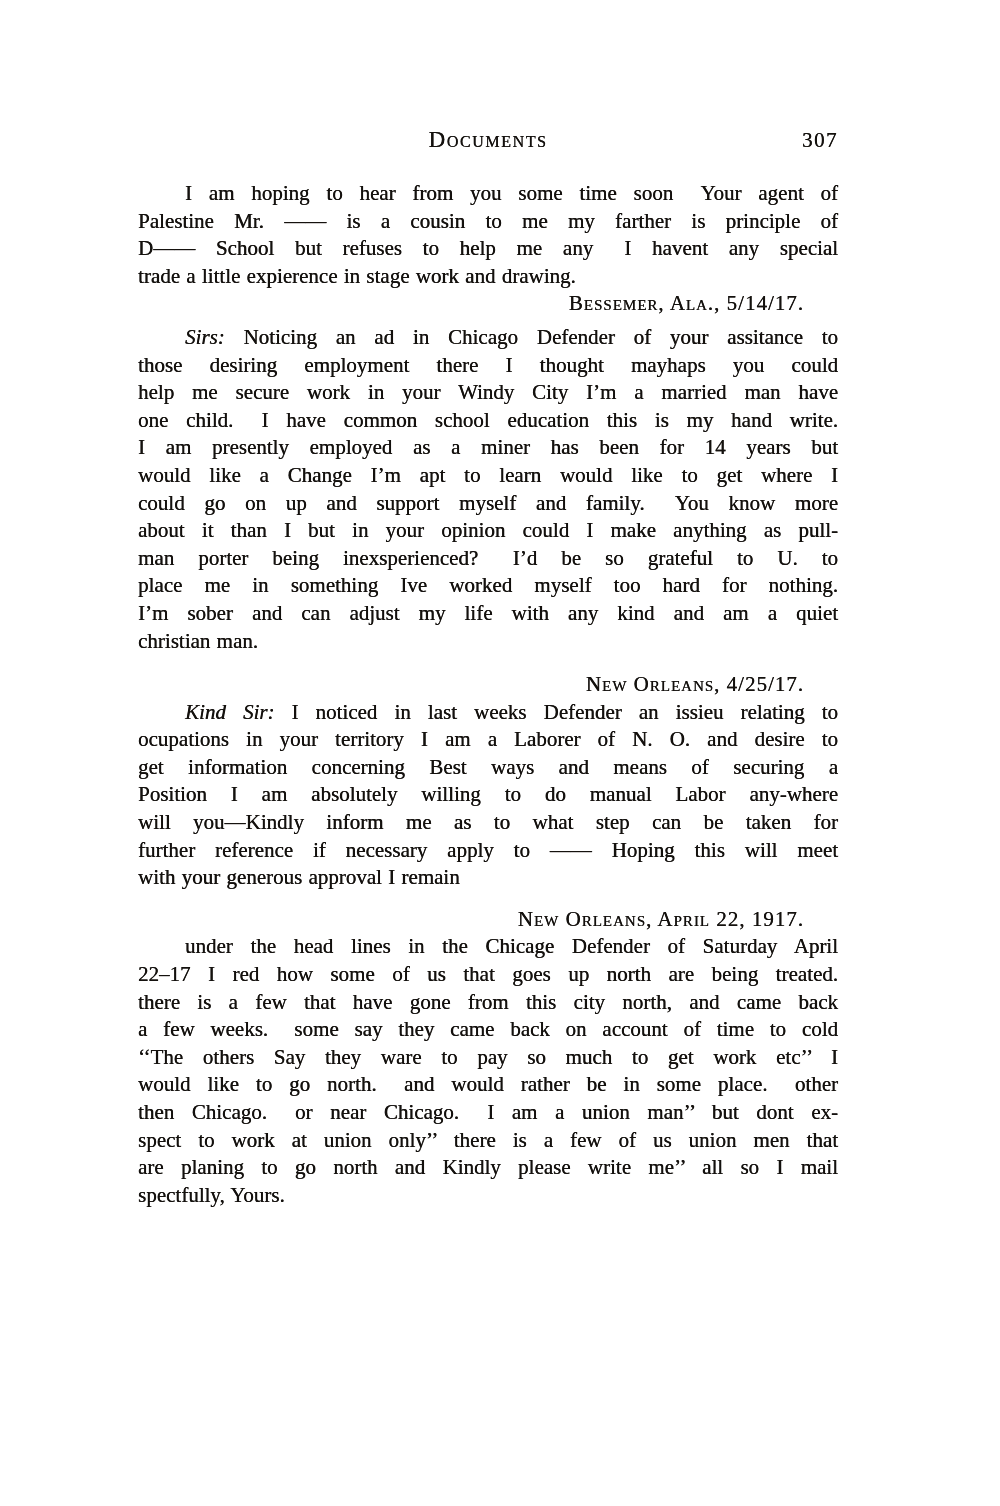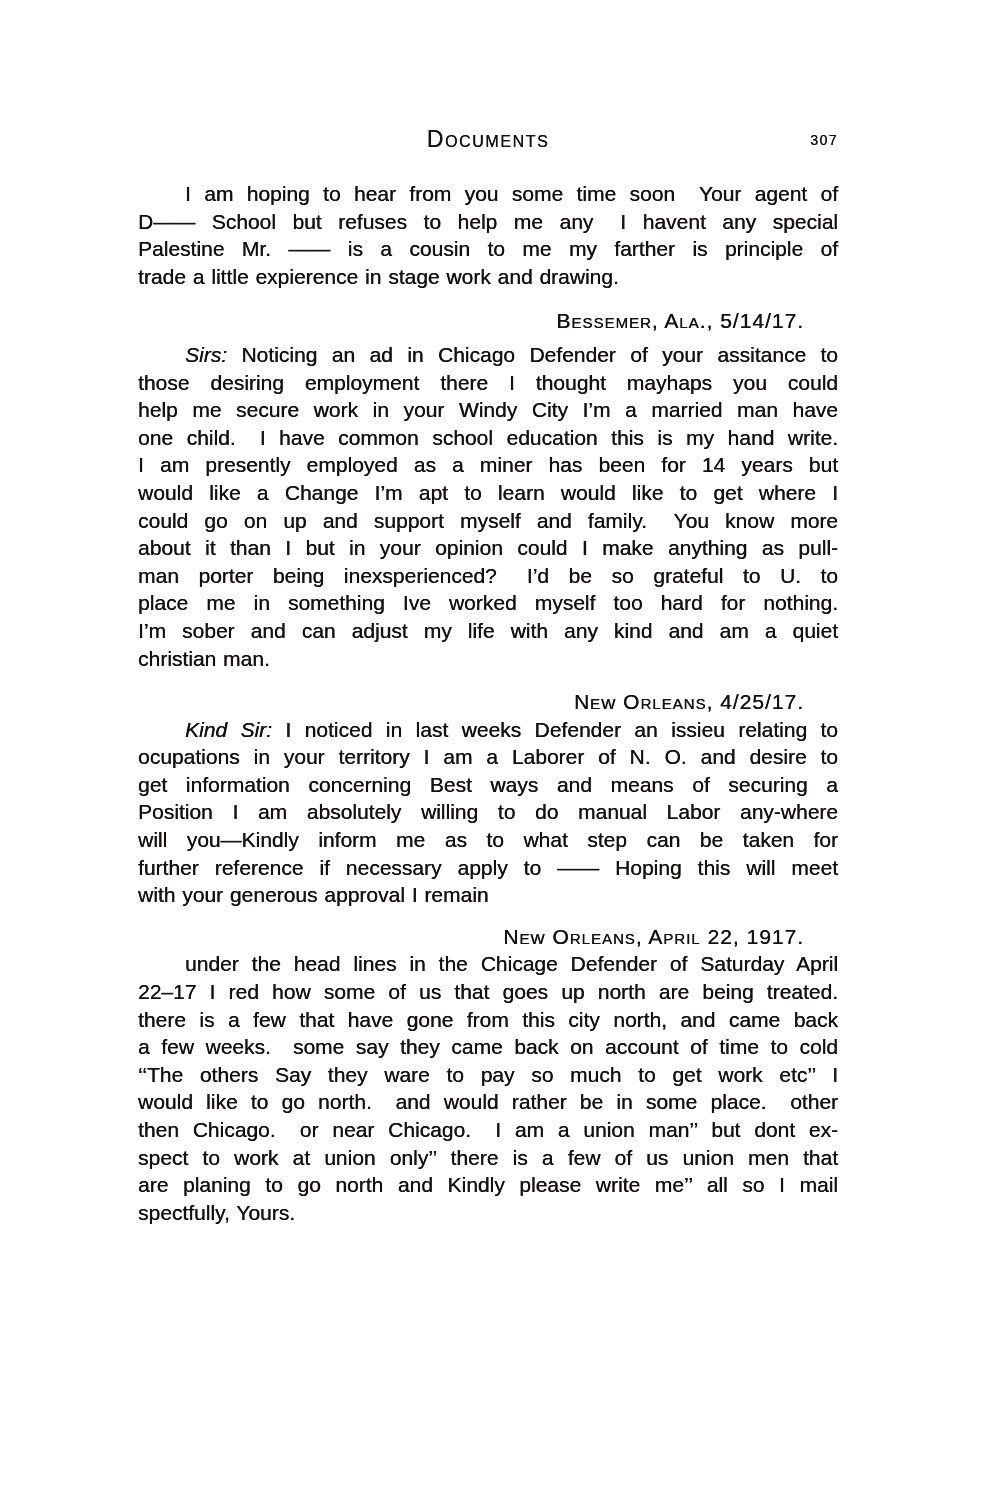--- a/index.html
+++ b/index.html
@@ -5,47 +5,47 @@
   * { margin: 0; padding: 0; box-sizing: border-box; }
   html, body { background: #ffffff; }
   .page {
     position: relative;
     width: 1000px;
     height: 1506px;
     margin: 0 auto;
     background: #ffffff;
     color: #14110e;
     padding: 126px 162px 0 138px;
-    font-family: Liberation Sans, sans-serif;
+    font-family: Liberation Serif, serif;
     font-size: 21px;
     line-height: 27.6px;
     overflow: hidden;
     text-shadow: 0.3px 0.2px 0 currentColor;
   }
   .header {
     position: relative;
     height: 26px;
   }
   .running-head {
     display: block;
     text-align: center;
     font-variant: small-caps;
     font-size: 23px;
     letter-spacing: 1.6px;
   }
   .pagenum {
     position: absolute;
     right: 0;
     top: 1px;
-    font-size: 14px;
+    font-size: 21px;
     letter-spacing: 1.5px;
   }
   .sec { width: 700px; }
   .sec-1 { margin-top: 28px; }
-  .sec-2 { margin-top: 17px; }
+  .sec-2 { margin-top: 0; }
   .sec-3 { margin-top: 16px; }
   .sec-4 { margin-top: 14px; }
   .dateline {
     text-align: right;
     padding-right: 34px;
     font-variant: small-caps;
     letter-spacing: 1px;
   }
   .sec-2 .dateline { margin-bottom: 6px; }
   .line {
@@ -61,22 +61,22 @@
 <body>
 
 <div class="page">
   <div class="header">
     <span class="running-head">Documents</span>
     <span class="pagenum">307</span>
   </div>
   <main>
       <section class="sec sec-1">
         <div class="line first">I am hoping to hear from you some time soon  Your agent of</div>
+        <div class="line">Palestine Mr. —— is a cousin to me my farther is principle of</div>
         <div class="line">D—— School but refuses to help me any  I havent any special</div>
-        <div class="line">Palestine Mr. —— is a cousin to me my farther is principle of</div>
         <div class="line last">trade a little expierence in stage work and drawing.</div>
       </section>
       <section class="sec sec-2">
         <div class="dateline">Bessemer, Ala., 5/14/17.</div>
         <div class="line first"><i>Sirs:</i> Noticing an ad in Chicago Defender of your assitance to</div>
         <div class="line">those desiring employment there I thought mayhaps you could</div>
         <div class="line">help me secure work in your Windy City I’m a married man have</div>
         <div class="line">one child.  I have common school education this is my hand write.</div>
         <div class="line">I am presently employed as a miner has been for 14 years but</div>
         <div class="line">would like a Change I’m apt to learn would like to get where I</div>

